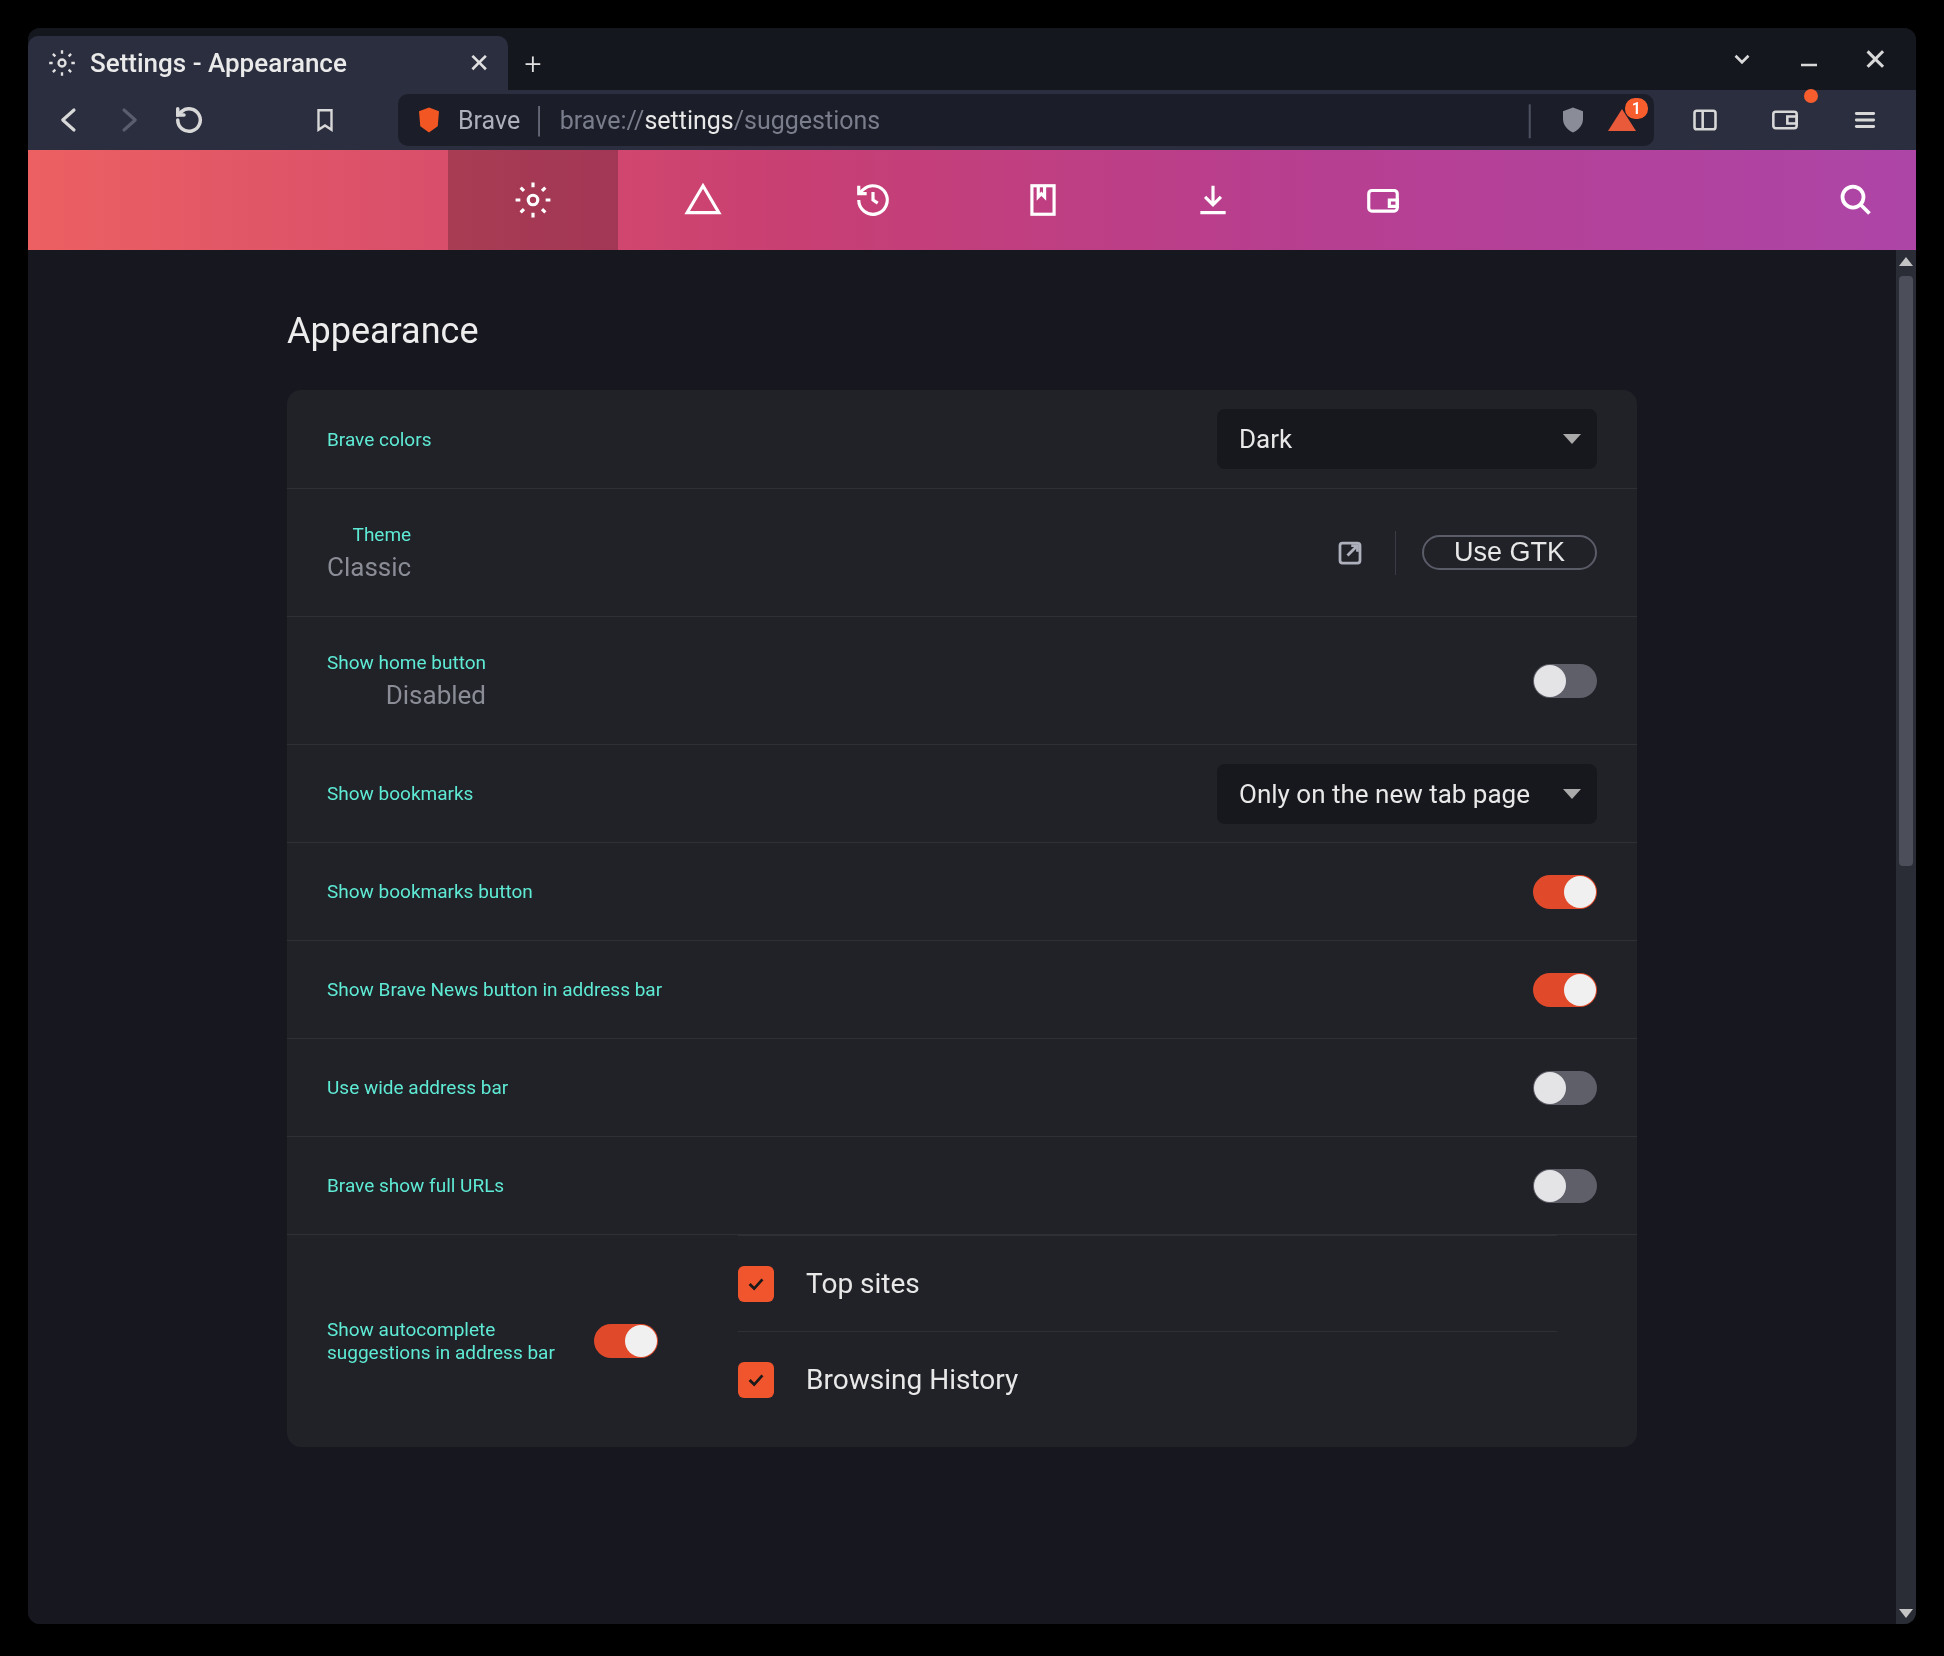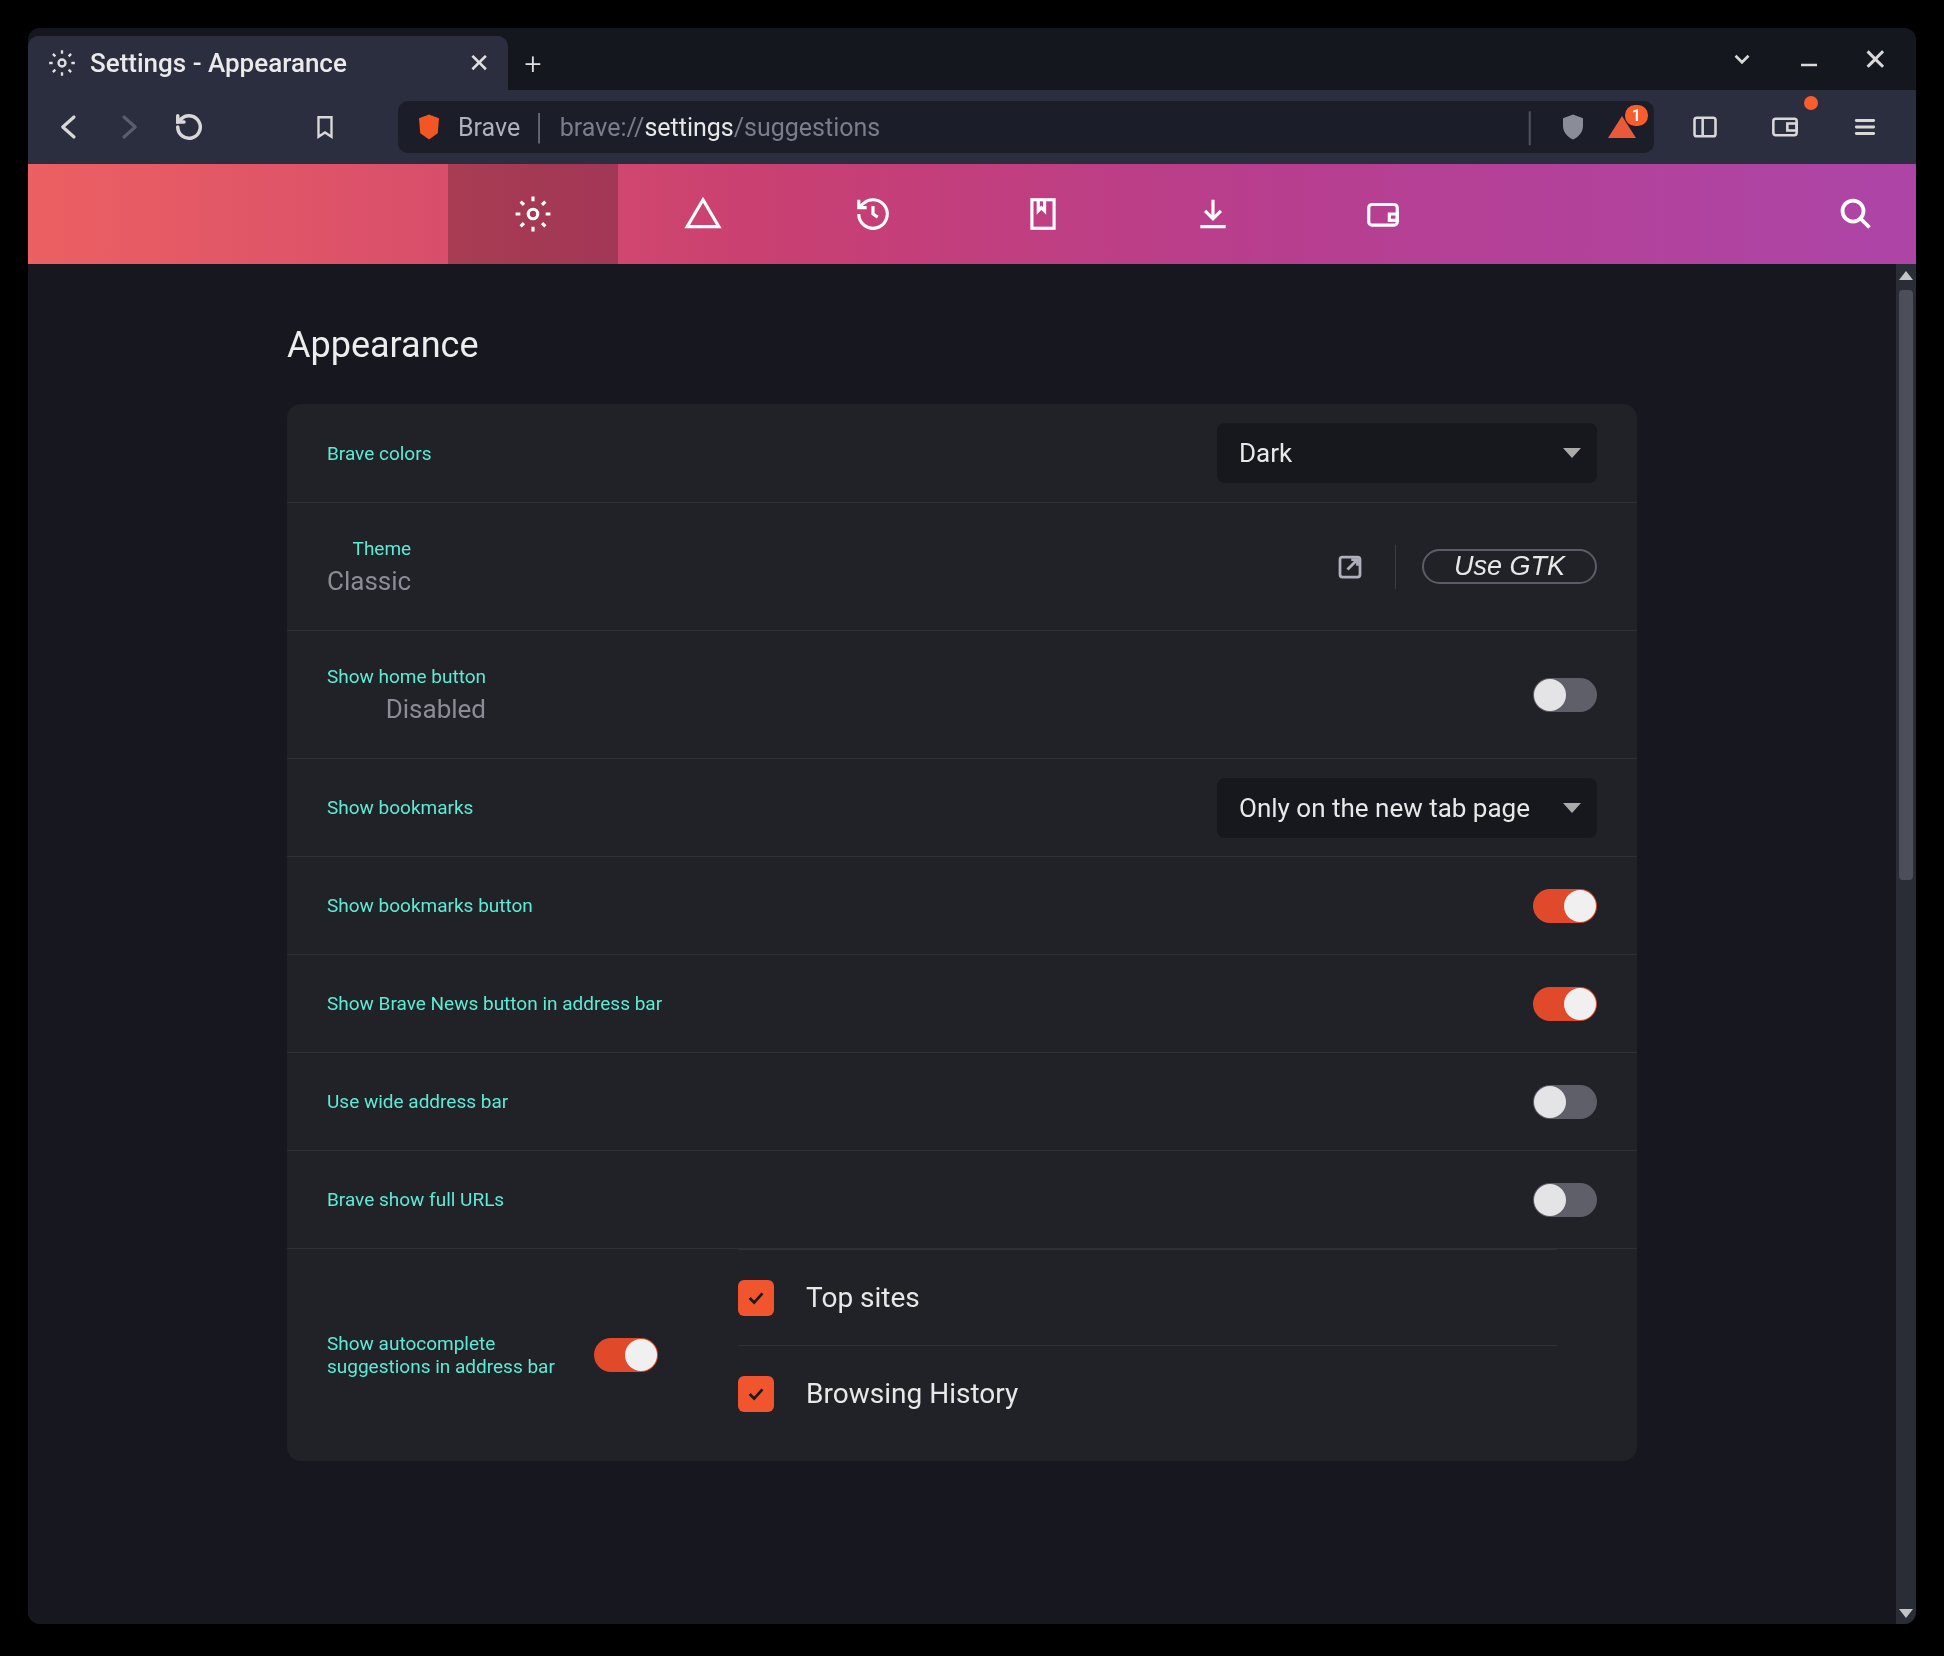--- a/index.html
+++ b/index.html
@@ -38,21 +38,21 @@
 }
 .tab-title { font-size: 26px; font-weight: 500; color: #eaeaea; }
 .tab-close { color: #e0e0e0; font-size: 26px; cursor: pointer; margin-left: auto; }
 .newtab {
   width: 50px; display: flex; align-items: center; justify-content: center;
   color: #e0e0e0; font-size: 30px; font-weight: 300; margin-top:8px;
 }
 .win-controls { margin-left: auto; display: flex; align-items: center; gap: 42px; padding-right: 28px; }
 .win-controls span { color: #d8d8d8; font-size: 26px; }
 .toolbar {
-  height: 74px;
+  height: 60px;
   background: #2b2e3f;
   display: flex;
   align-items: center;
   padding: 0 14px;
   gap: 6px;
 }
 .tb-btn { width: 54px; height: 54px; display:flex;align-items:center;justify-content:center; color:#d8d8d8;}
 .tb-btn.dim { color:#5a5d6e; }
 .addrbar {
   flex: 1;
@@ -126,21 +126,20 @@
   min-width: 380px;
 }
 .select .caret { position:absolute; right:16px; width:0;height:0;border-left:9px solid transparent;border-right:9px solid transparent;border-top:10px solid #aaa;}
 
 .ext-icon { width:38px;height:38px;color:#aeb0bc;display:flex;align-items:center;justify-content:center; }
 .vdiv { width:1px;height:44px;background:#3a3b44; }
 .pill-btn {
   border:2px solid #5a5c68; border-radius:30px;
   padding: 0 30px; font-size:27px; color:#e8e8e8;
   background:transparent;
-  font-style:italic;
 }
 
 .toggle {
   width:64px; height:34px; border-radius:20px;
   position:relative;
   background:#5e5f68;
 }
 .toggle.on { background:#e04a2a; }
 .toggle .knob {
   position:absolute; top:1px; width:32px;height:32px;border-radius:50%;background:#e4e4e7;

